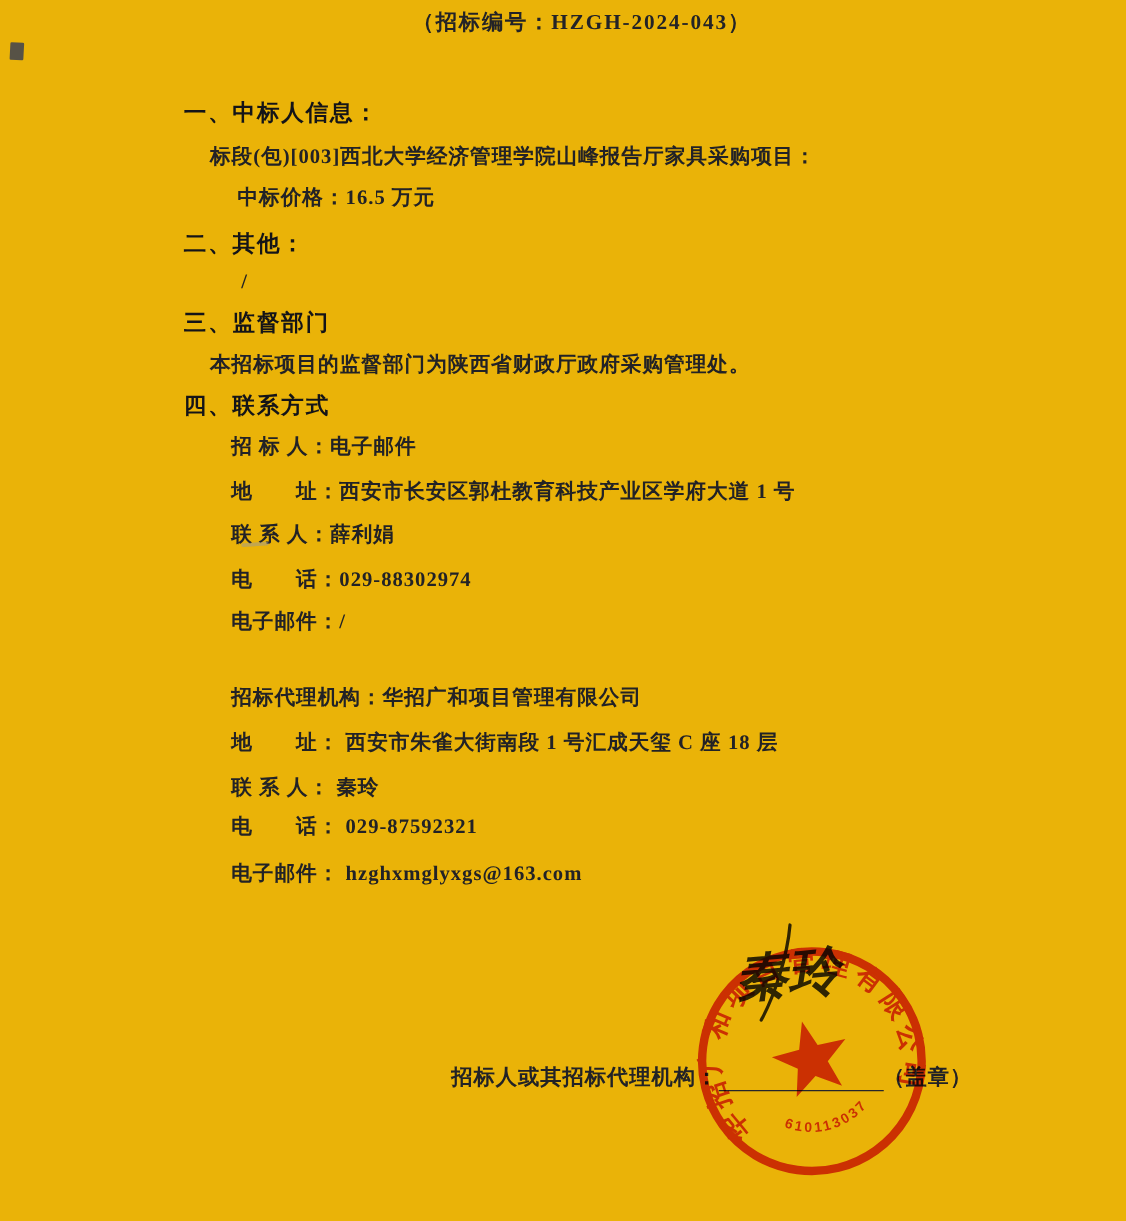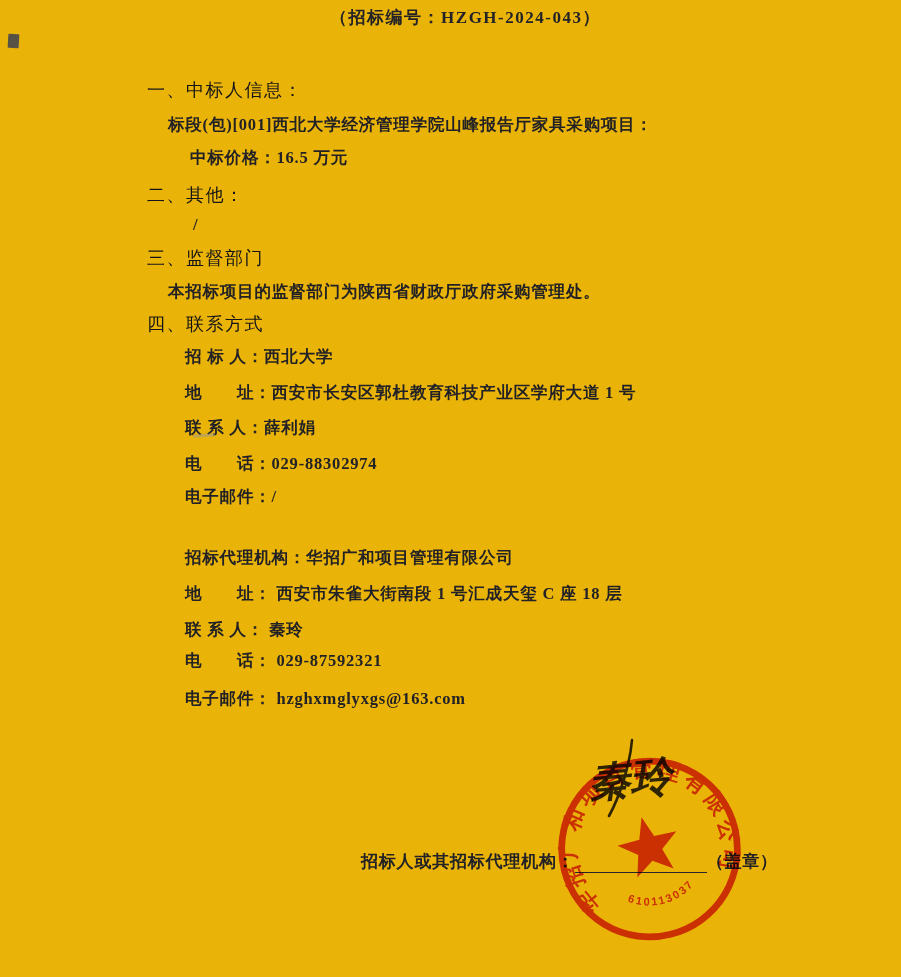--- a/index.html
+++ b/index.html
@@ -9,21 +9,21 @@
     font-family:"Liberation Serif", serif;
     color:#1f1f24;
   }
   .abs{position:absolute;white-space:nowrap;}
   .hdr{
     left:0;right:0;top:6px;text-align:center;padding-left:30px;
     font-size:17px;font-weight:700;letter-spacing:1.5px;color:#232327;
   }
   .sec-h{
     font-family:"Liberation Sans", sans-serif;
-    font-weight:400;font-size:18px;letter-spacing:1.5px;color:#141418;
+    font-weight:700;font-size:18px;letter-spacing:1.5px;color:#141418;
   }
   .body-t{font-size:16.5px;font-weight:600;letter-spacing:0.8px;color:#222226;}
   .row{display:flex;align-items:flex-end;}
   .uline{
     display:inline-block;border-bottom:1.7px solid #26262b;height:1.15em;
   }
   .artifact{
     left:8px;top:34px;width:11px;height:14px;background:#4a4a4c;
     border-radius:1px;transform:rotate(3deg);opacity:.92;
   }
@@ -43,34 +43,34 @@
 </head>
 <body>
 
 <div class="doc">
 
   <div class="abs hdr">（招标编号：HZGH-2024-043）</div>
 
   <div class="abs artifact"></div>
 
   <div class="abs sec-h" style="left:147px;top:78px;">一、中标人信息：</div>
-  <div class="abs body-t" style="left:168px;top:114px;">标段(包)[001]西北大学经济管理学院山峰报告厅家具采购项目：</div>
+  <div class="abs body-t" style="left:168px;top:114px;">标段(包)[003]西北大学经济管理学院山峰报告厅家具采购项目：</div>
   <div class="abs row" style="left:190px;top:147px;gap:56px;">
     <span class="body-t">中标价格：16.5 万元</span>
   </div>
 
   <div class="abs sec-h" style="left:147px;top:183px;">二、其他：</div>
   <div class="abs body-t" style="left:193px;top:215px;">/</div>
 
   <div class="abs sec-h" style="left:147px;top:246px;">三、监督部门</div>
   <div class="abs body-t" style="left:168px;top:281px;">本招标项目的监督部门为陕西省财政厅政府采购管理处。</div>
 
   <div class="abs sec-h" style="left:147px;top:312px;">四、联系方式</div>
 
-  <div class="abs body-t" style="left:185px;top:346px;">招 标 人：西北大学</div>
+  <div class="abs body-t" style="left:185px;top:346px;">招 标 人：电子邮件</div>
   <div class="abs body-t" style="left:185px;top:382px;">地　　址：西安市长安区郭杜教育科技产业区学府大道 1 号</div>
   <div class="abs body-t" style="left:185px;top:417px;">联 系 人：薛利娟</div>
   <div class="abs smudge"></div>
   <div class="abs body-t" style="left:185px;top:453px;">电　　话：029-88302974</div>
   <div class="abs body-t" style="left:185px;top:486px;">电子邮件：/</div>
 
   <div class="abs body-t" style="left:185px;top:547px;">招标代理机构：华招广和项目管理有限公司</div>
   <div class="abs body-t" style="left:185px;top:583px;">地　　址： 西安市朱雀大街南段 1 号汇成天玺 C 座 18 层</div>
   <div class="abs body-t" style="left:185px;top:619px;">联 系 人： 秦玲</div>
   <div class="abs body-t" style="left:185px;top:650px;">电　　话： 029-87592321</div>

